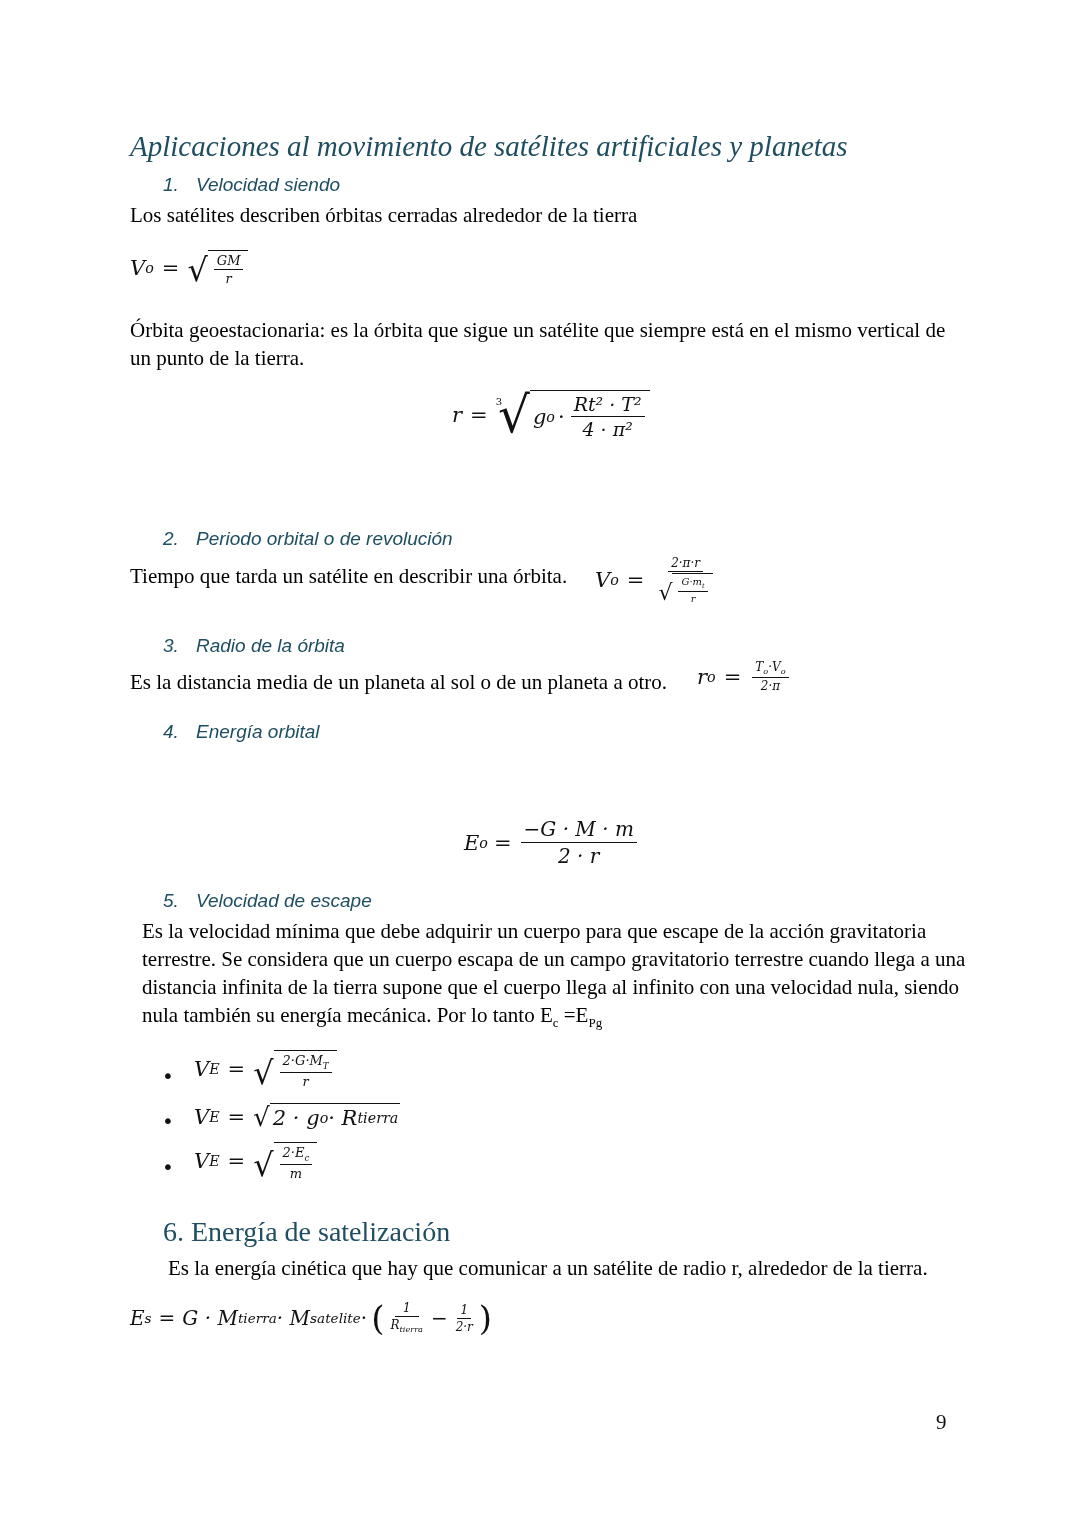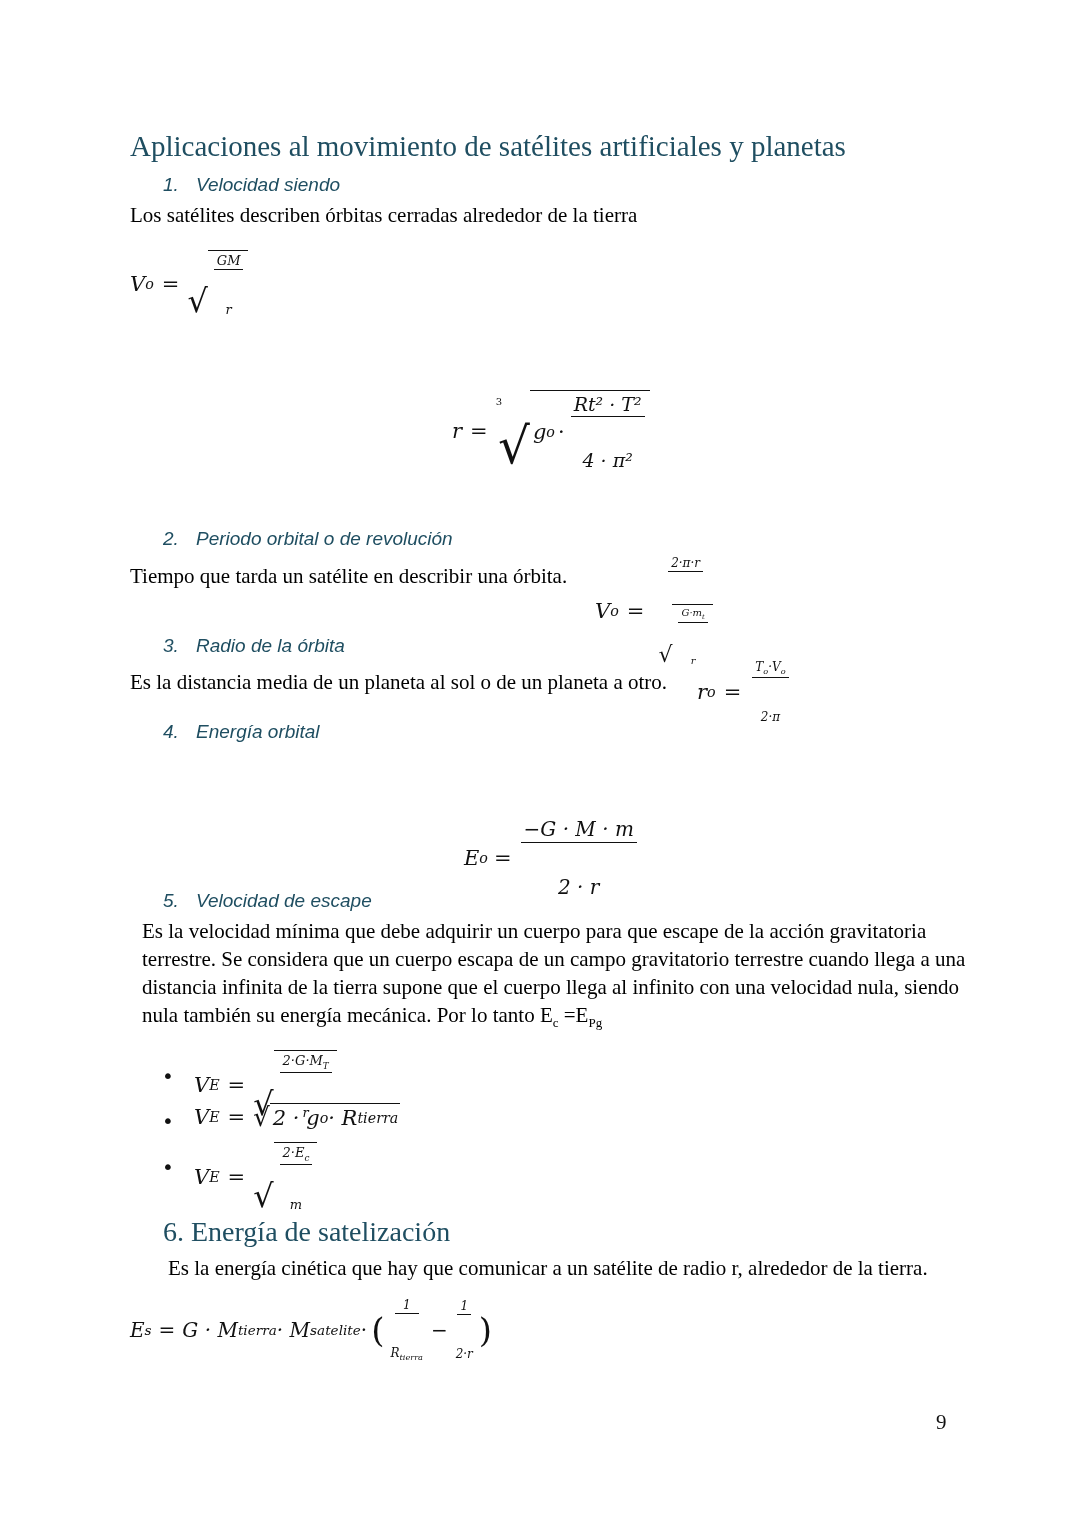--- a/index.html
+++ b/index.html
@@ -1,28 +1,28 @@
 <!DOCTYPE html>
 <html><head>
   <meta charset="utf-8">
   <style>
     html, body { margin: 0; padding: 0; background: #ffffff; }
     body { width: 1080px; height: 1527px; position: relative; overflow: hidden; color: #111; }
     .page { position: absolute; left: 0; top: 0; width: 1080px; height: 1527px; }
     .abs { position: absolute; white-space: nowrap; }
     .serif { font-family: "Liberation Serif", "DejaVu Serif", serif; }
     .sans { font-family: "Liberation Sans", "DejaVu Sans", sans-serif; }
-    .h1 { font-size: 29px; color: #1f4e61; }
+    .h1 { font-size: 29px; color: #1f4e61; font-style: italic; }
     .h2 { font-size: 19px; color: #1f4e61; font-style: italic; }
     .h2 .num { display: inline-block; width: 33px; }
     .h1b { font-size: 28px; color: #1f4e61; }
     .body { font-size: 21px; color: #000000; line-height: 28px; white-space: normal; width: 830px; }
     .math { font-family: "DejaVu Serif", "Liberation Serif", serif; font-style: italic; color: #111; display: inline-flex; align-items: center; }
     .upright { font-style: normal; }
-    .frac { display: inline-flex; flex-direction: column; align-items: center; vertical-align: middle; margin: 0 3px; gap: 31px; }
+    .frac { display: inline-flex; flex-direction: column; align-items: center; vertical-align: middle; margin: 0 3px; }
     .frac .num { border-bottom: 1.4px solid #111; padding: 0 3px 1px; text-align: center; }
     .frac .den { padding: 1px 3px 0; text-align: center; }
     .sqrt { display: inline-flex; align-items: stretch; }
     .sqrt .rad { font-style: normal; font-family: "DejaVu Sans", sans-serif; display: flex; align-items: flex-end; line-height: 1; }
     .sqrt .under { border-top: 1.4px solid #111; padding: 2px 2px 0 3px; display: inline-flex; align-items: center; }
     sub, sup { font-size: 0.68em; }
     .bullet { position: absolute; left: 162px; font-size: 20px; font-family: "DejaVu Sans", sans-serif; }
     .pagenum { font-size: 21px; }
   </style>
 </head>
@@ -45,20 +45,21 @@
       <span class="rad" style="font-size:32px;">√</span>
       <span class="under">
         <span class="frac" style="font-size:13px;">
           <span class="num">GM</span>
           <span class="den">r</span>
         </span>
       </span>
     </span>
   </div>
 
+  <div class="abs serif body" style="left:130px; top:316px;">Órbita geoestacionaria: es la órbita que sigue un satélite que siempre está en el mismo vertical de un punto de la tierra.</div>
 
   <div class="abs math" style="left:452px; top:390px; font-size:21px;">
     <span>r</span>
     <span class="upright" style="margin:0 8px;">=</span>
     <span class="sqrt">
       <span class="upright" style="font-size:10px; align-self:flex-start; margin-top:6px; margin-right:-4px;">3</span>
       <span class="rad" style="font-size:50px;">√</span>
       <span class="under">
         <span>g</span>
           <sub>o</sub>

